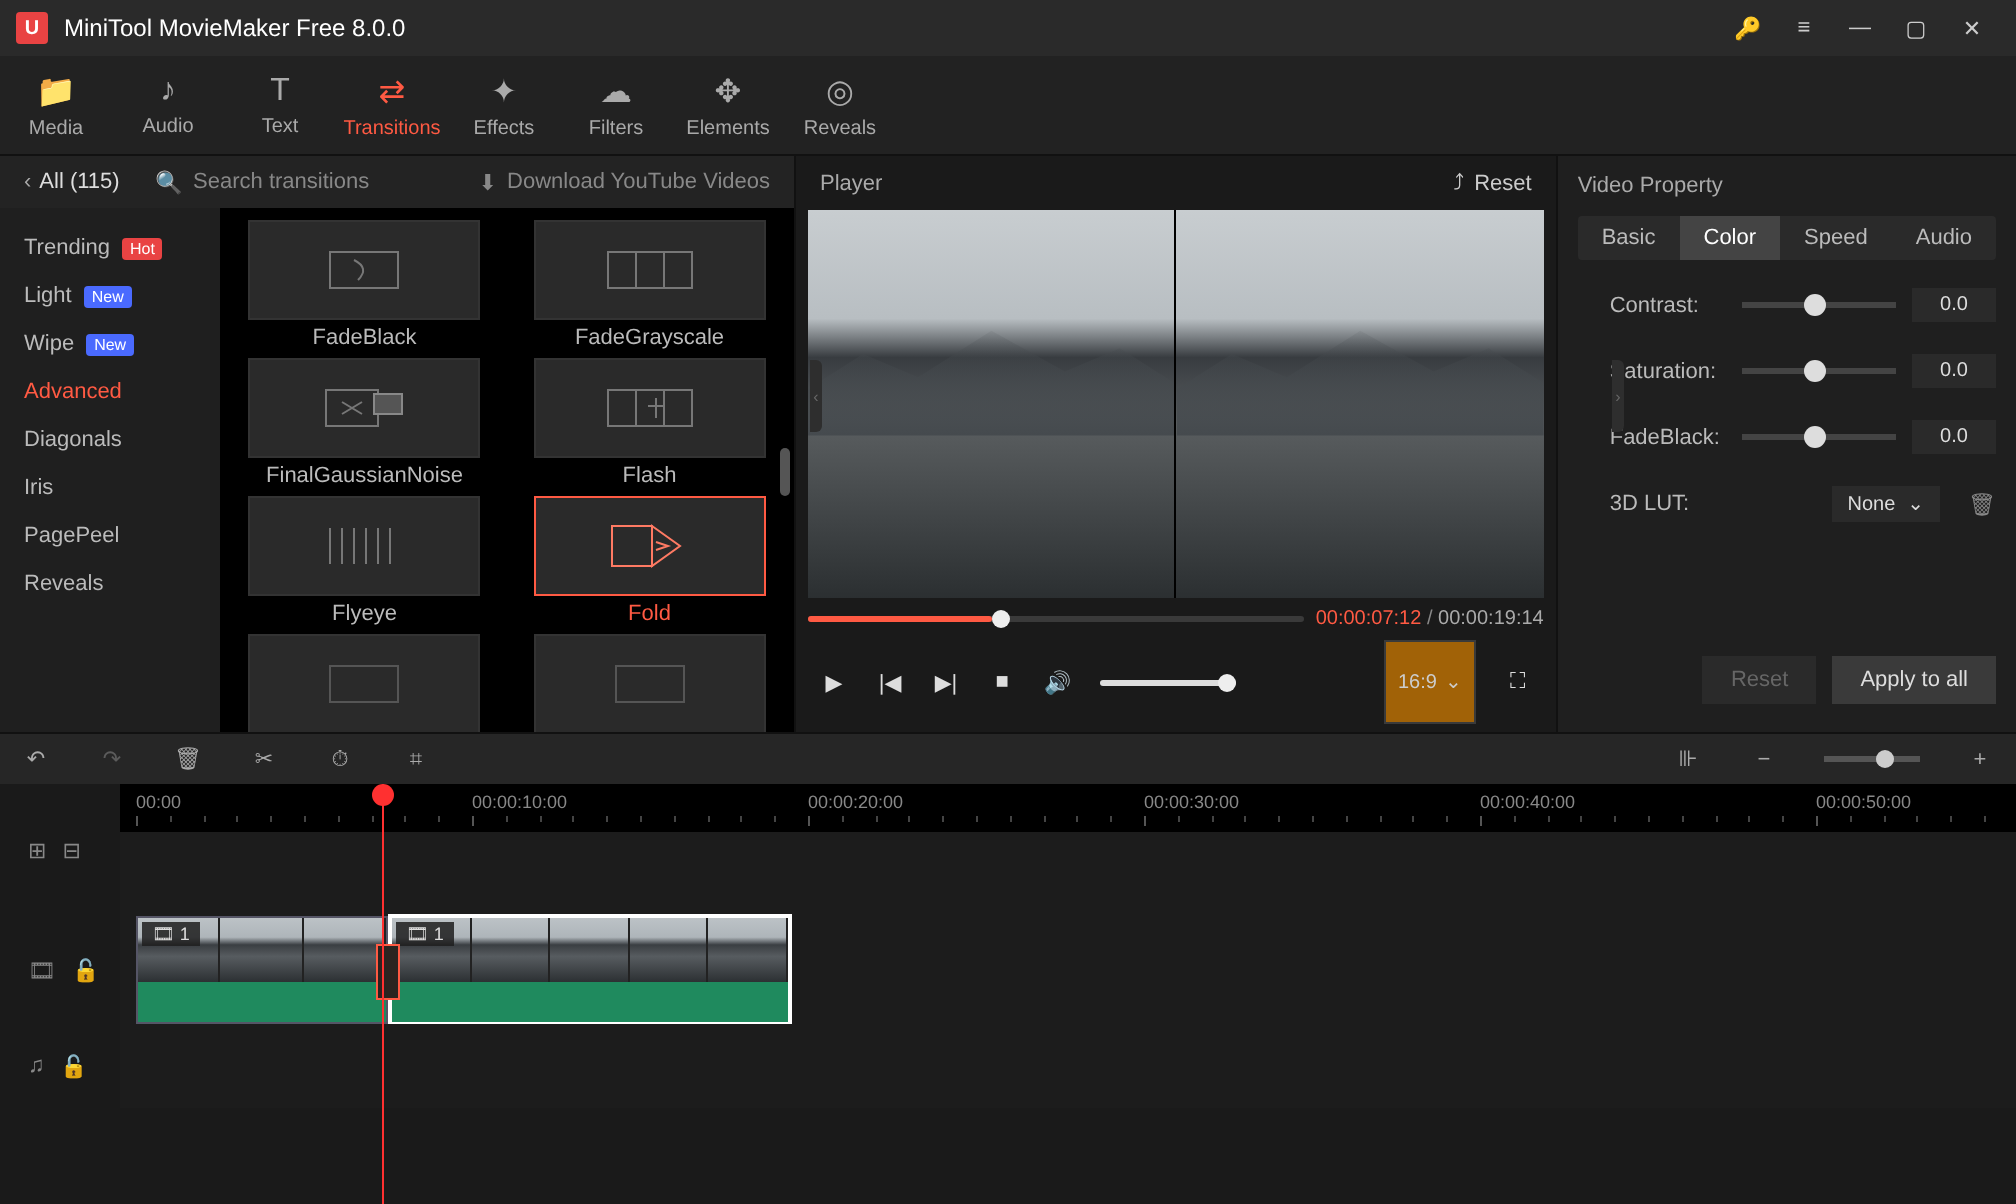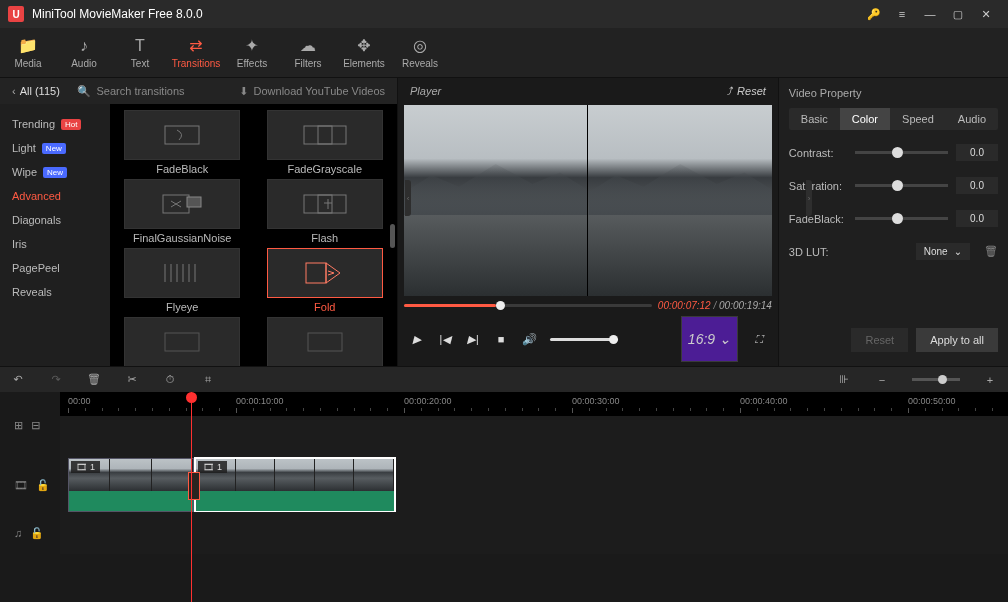--- a/index.html
+++ b/index.html
@@ -34,21 +34,21 @@
 .trans-grid { flex:1; overflow-y:auto; padding:6px 8px; position:relative; }
 .trans-grid-inner { display:grid; grid-template-columns:1fr 1fr; gap:4px 14px; }
 .trans-item { display:flex; flex-direction:column; align-items:center; cursor:pointer; }
 .thumb { width:116px; height:50px; background:#2a2a2a; border:1px solid #333; display:flex; align-items:center; justify-content:center; position:relative; }
 .thumb.selected { border:1px solid #ff5a43; }
 .thumb svg { stroke:#888; fill:none; }
 .trans-label { font-size:11px; color:#bbb; margin-top:3px; }
 .trans-item.selected .trans-label { color:#ff5a43; }
 .grid-scroll-thumb { position:absolute; right:2px; top:120px; width:5px; height:24px; background:#555; border-radius:3px; }
 
-.preview-panel { width:392px; background:#1a1a1a; border-left:1px solid #111; border-right:1px solid #111; padding:0 6px; display:flex; flex-direction:column;font-style:italic; }
+.preview-panel { width:392px; background:#1a1a1a; border-left:1px solid #111; border-right:1px solid #111; padding:0 6px; display:flex; flex-direction:column; }
 .preview-header { height:30px; display:flex; align-items:center; justify-content:space-between; padding:0 6px; }
 .preview-header .label { color:#aaa; font-size:11px; }
 .export-btn { display:flex; align-items:center; gap:5px; color:#ccc; cursor:pointer; font-size:11px; }
 .preview-vid { height:214px; background:#000; display:flex; position:relative; }
 .preview-half { flex:1; background:linear-gradient(to bottom,#c8cdd0 0%,#b8bec2 28%,#383c40 38%,#5a5e60 55%,#2b2f31 100%); position:relative; }
 .preview-half + .preview-half { border-left:1px solid #000; }
 .mtn { position:absolute; top:28%; left:0; right:0; height:30%; background:linear-gradient(transparent,#454a4e); clip-path:polygon(0 60%,15% 30%,30% 50%,50% 10%,70% 45%,85% 25%,100% 55%,100% 100%,0 100%); }
 
 .progress-row { display:flex; align-items:center; height:14px; gap:6px; margin-top:4px; }
 .progress-bar { flex:1; height:3px; background:#3a3a3a; position:relative; border-radius:2px; }
@@ -57,29 +57,29 @@
 .time-text { font-size:10px; }
 .time-cur { color:#ff5a43; }
 .time-sep { color:#888; }
 .time-tot { color:#aaa; }
 
 .play-controls { display:flex; align-items:center; gap:14px; padding:4px 6px; }
 .pc-btn { cursor:pointer; width:14px; height:14px; display:flex; align-items:center; justify-content:center; color:#ddd; }
 .vol-slider { width:68px; height:3px; background:#ddd; position:relative; border-radius:2px; }
 .vol-slider::after { content:""; position:absolute; right:0; top:-3px; width:9px; height:9px; background:#eee; border-radius:50%; }
 .spacer { flex:1; }
-.ratio-select { background:#4c1d95; border:1px solid #3a3a3a; color:#ccc; font-size:14px; padding:14px 6px; display:flex; align-items:center; gap:4px; cursor:pointer; }
+.ratio-select { background:#a16207; border:1px solid #3a3a3a; color:#ccc; font-size:10px; padding:14px 6px; display:flex; align-items:center; gap:4px; cursor:pointer; }
 
 .prop-panel { flex:1; background:#1f1f1f; padding:0 10px; display:flex; flex-direction:column; }
 .prop-header { height:30px; display:flex; align-items:center; color:#aaa; font-size:11px; }
 .prop-tabs { display:flex; background:#2a2a2a; border-radius:2px; width:fit-content; }
 .prop-tab { padding:5px 12px; font-size:11px; color:#bbb; cursor:pointer; }
 .prop-tab.active { background:#444; color:#fff; }
 .prop-body { margin-top:14px; display:flex; flex-direction:column; gap:16px; }
-.prop-row { display:flex; align-items:center; gap:8px; }
+.prop-row { display:flex; align-items:center; gap:8px;margin-left:16px; }
 .prop-label { width:58px; color:#bbb; font-size:11px; }
 .slider { flex:1; height:3px; background:#444; position:relative; }
 .slider-knob { position:absolute; top:-4px; width:11px; height:11px; background:#ddd; border-radius:50%; }
 .slider-val { width:42px; background:#2a2a2a; text-align:center; padding:3px 0; font-size:10px; color:#ddd; }
 .lut-select { background:#2a2a2a; padding:3px 8px; font-size:10px; color:#ddd; display:flex; align-items:center; gap:6px; cursor:pointer; }
 .trash { color:#888; cursor:pointer; margin-left:6px; }
 .prop-footer { margin-top:auto; padding:14px 0; display:flex; gap:8px; justify-content:flex-end; }
 .btn { padding:6px 14px; font-size:11px; border:none; cursor:pointer; }
 .btn-reset { background:#2a2a2a; color:#666; }
 .btn-apply { background:#3a3a3a; color:#ddd; }

